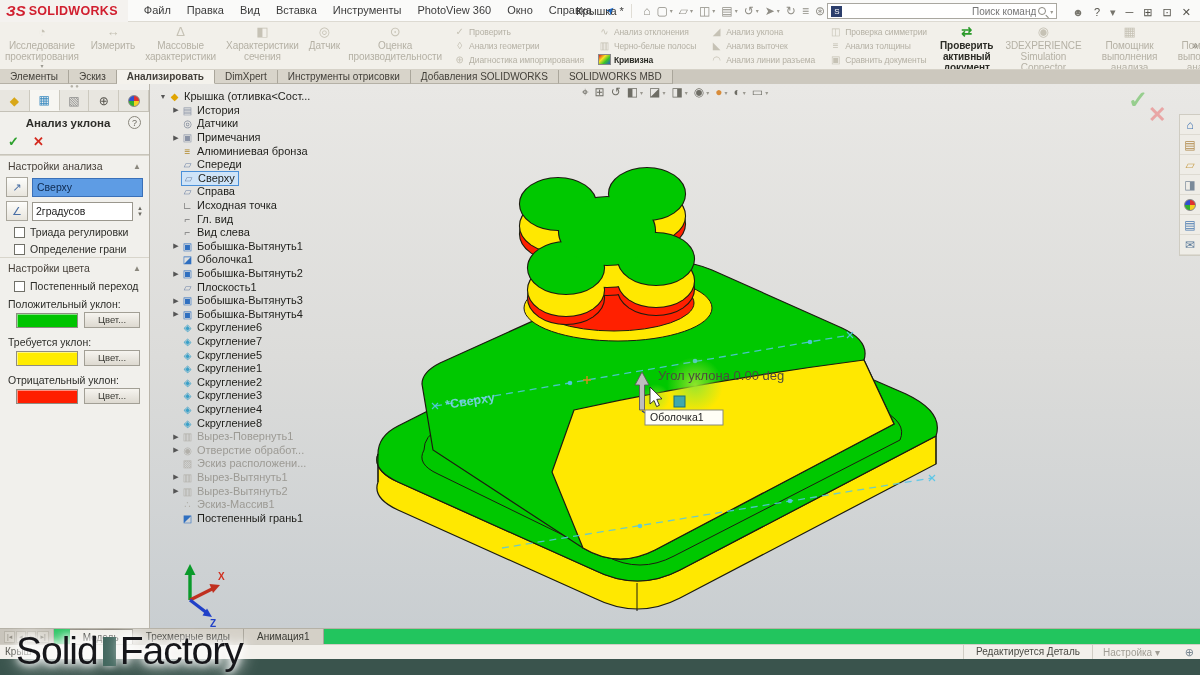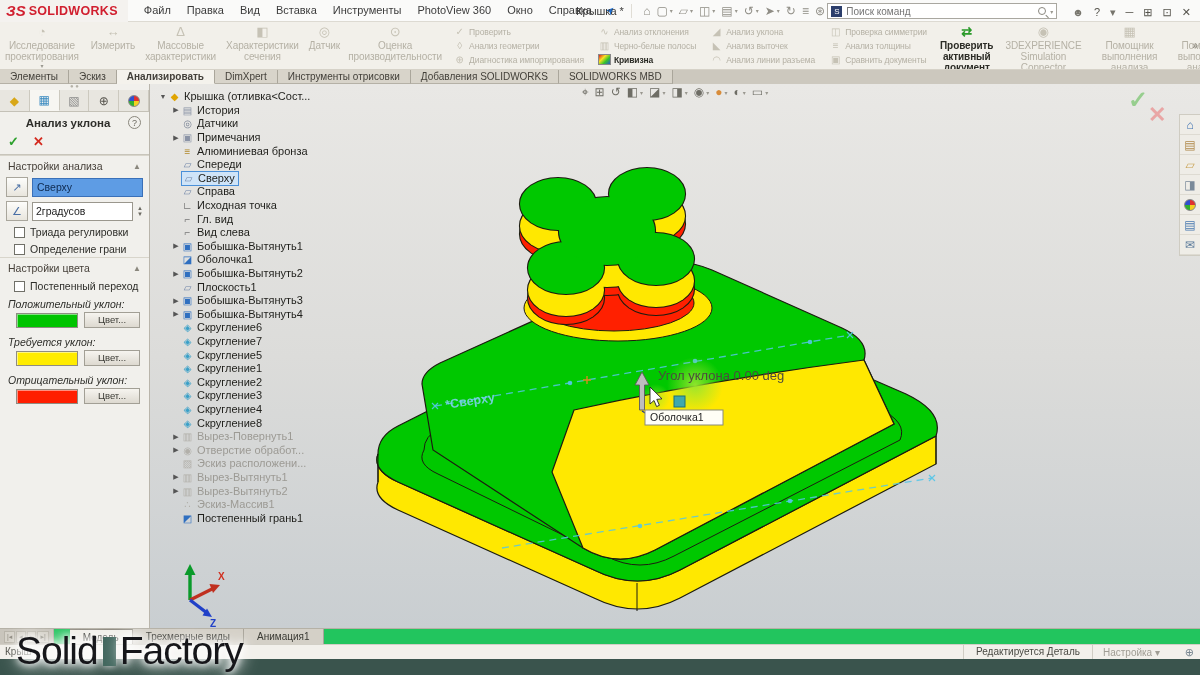--- a/index.html
+++ b/index.html
@@ -15,21 +15,21 @@
   .menu-item { font-size:11px; color:#3c3c3c; padding:0 8px; line-height:21px; cursor:default; }
   .pin-icon { color:#1f6fd0; font-size:11px; transform:rotate(-45deg); display:inline-block; margin:0 6px; }
   .qbar { display:flex; align-items:center; margin-left:10px; border-left:1px solid #e0ddd5; padding-left:8px; }
   .qi { display:flex; align-items:center; margin:0 3px; }
   .qi .ic { font-size:12px; color:#8f8d85; }
   .dd { font-size:6px; color:#9a9890; margin-left:2px; }
   .doc-title { position:absolute; left:0; right:0; text-align:center; font-size:11px; color:#3a3a3a; pointer-events:none; }
   .title-right { position:absolute; right:4px; top:0; height:22px; display:flex; align-items:center; }
   .searchbox { display:flex; align-items:center; width:230px; height:16px; border:1px solid #a9a7a0; background:#fff; padding:0 3px; margin-right:10px; }
   .searchbox .slogo { width:11px; height:11px; background:#2c3e6b; color:#fff; font-size:8px; line-height:11px; text-align:center; margin-right:4px; }
-  .searchbox input { border:none; outline:none; flex:1; font-size:10px; color:#555; font-family:"Liberation Sans",sans-serif; background:transparent; }
+  .searchbox input { border:none; outline:none; flex:1; font-size:10px; color:#555; font-family:"Liberation Sans",sans-serif; background:transparent;text-align:right; }
   .mag { width:8px; height:8px; border:1.4px solid #8a887f; border-radius:50%; position:relative; margin:0 2px; }
   .mag::after { content:""; position:absolute; width:4px; height:1.4px; background:#8a887f; transform:rotate(45deg); left:6px; top:8px; }
   .tr-ic { font-size:11px; color:#6b6963; margin:0 5px; }
 
   
   .ribbon { position:absolute; left:0; top:22px; width:1200px; height:48px; background:#f2f0ea; border-bottom:1px solid #d6d2c8; display:flex; align-items:stretch; overflow:hidden; }
   .rsep { width:1px; background:#dcd8cd; margin:3px 1px; }
   .rbig { display:flex; flex-direction:column; align-items:center; justify-content:flex-start; padding:3px 5px 0; max-width:100px; text-align:center; cursor:default; }
   .rbig .ic { font-size:13px; line-height:14px; }
   .rbig .lbl { font-size:10px; line-height:1.12; white-space:pre-line; letter-spacing:-.1px; margin-top:1px; }
@@ -70,21 +70,21 @@
   .pm-row { display:flex; align-items:center; padding:2px 6px; gap:4px; }
   .sel-btn { width:22px; height:20px; border:1px solid #a9a69c; background:linear-gradient(#fdfdfb,#e8e5dd); text-align:center; font-size:11px; color:#4a6fa5; line-height:19px; }
   .dir-field { flex:1; height:19px; background:#5e9ce4; border:1px solid #3a70b8; color:#0e2a50; font-size:10.5px; line-height:17px; padding:0 4px; overflow:hidden; }
   .angle-input { flex:1; height:19px; border:1px solid #9a978d; background:#fff; font-size:10.5px; padding:0 3px; font-family:"Liberation Sans",sans-serif; color:#222; outline:none; min-width:0; }
   .spin { display:flex; flex-direction:column; font-size:6px; color:#6b6961; line-height:6px; }
   .cbrow { display:flex; align-items:center; gap:5px; padding:3px 6px 2px 14px; }
   .cb { width:11px; height:11px; border:1px solid #707068; background:#fff; flex:none; }
   .swrow { display:flex; align-items:center; gap:6px; padding:2px 6px 4px 16px; }
   .swatch { width:62px; height:15px; border:1px solid #8f8c82; box-shadow:inset 1px 1px 0 rgba(255,255,255,.5); }
   .clr-btn { width:56px; height:16px; font-size:9.5px; color:#3a3a34; background:linear-gradient(#f6f4ef,#ddd9d0); border:1px solid #a29f95; text-align:center; line-height:14px; cursor:default; }
-  .sw-label { padding:4px 8px 0;font-style:italic; }
+  .sw-label { padding:4px 8px 0; }
   .pm-fly { position:absolute; left:150px; top:256px; width:10px; height:28px; background:#ece9e2; border:1px solid #b2aea4; border-left:none; border-radius:0 4px 4px 0; font-size:7px; color:#8a867c; text-align:center; line-height:27px; }
 
   
   .viewport { position:absolute; left:150px; top:0; width:1050px; height:544px; background:linear-gradient(#e9e8e5 0%,#dcdcda 50%,#c9ced1 100%); overflow:hidden; }
   .viewport svg.model { position:absolute; left:0; top:0; }
   .headsup { position:absolute; left:50%; transform:translateX(-50%); top:0; display:flex; align-items:center; gap:6px; padding:1px 6px; }
   .hicon { display:flex; align-items:center; color:#6e6d65; font-size:12px; cursor:default; }
   .confirm { position:absolute; right:26px; top:2px; width:46px; height:44px; }
   .confirm .ok { position:absolute; left:0; top:0; color:rgba(108,192,96,.65); font-size:24px; font-weight:bold; }
   .confirm .no { position:absolute; left:20px; top:16px; color:rgba(234,130,130,.65); font-size:22px; font-weight:bold; }

